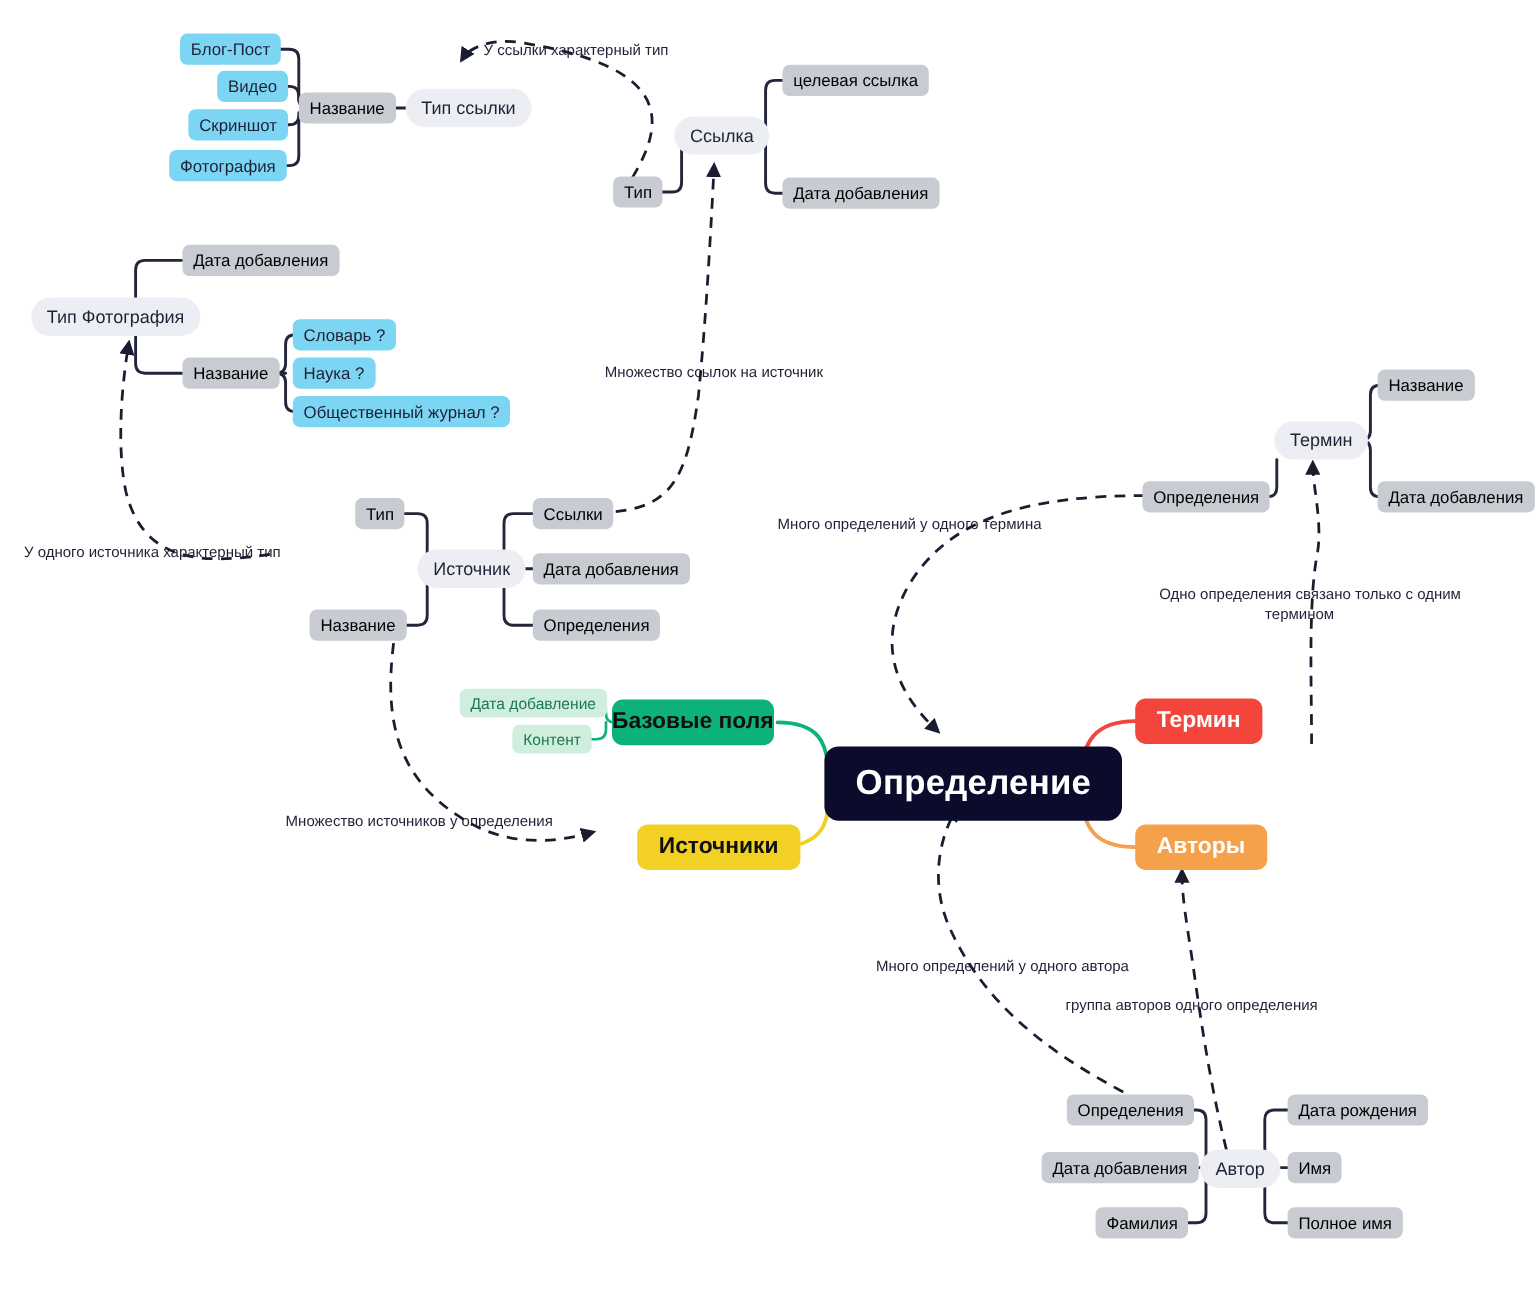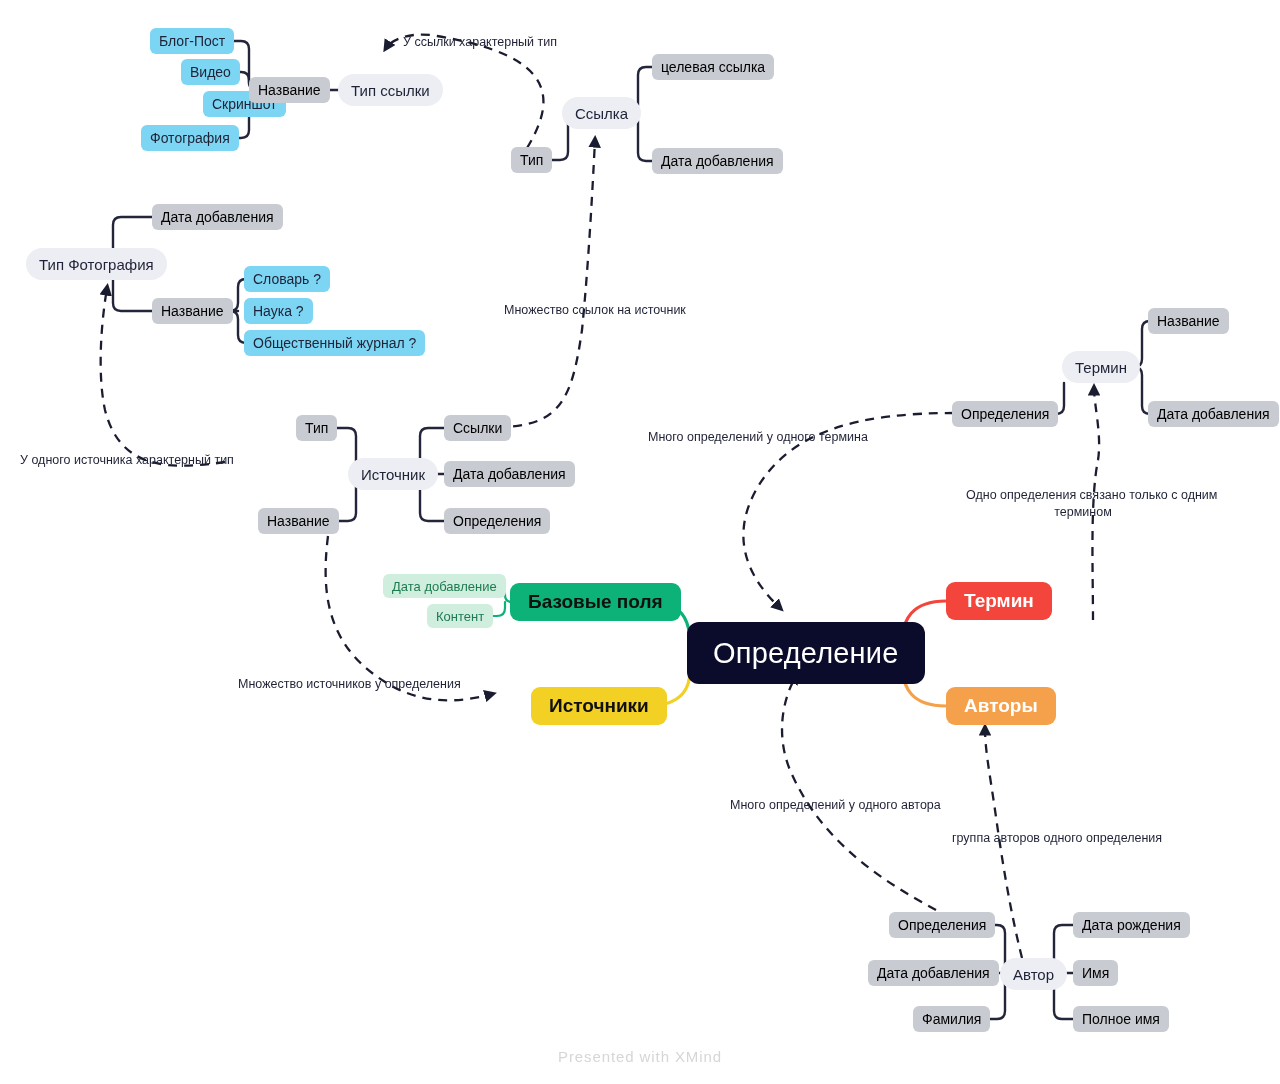--- a/index.html
+++ b/index.html
@@ -67,33 +67,33 @@
     color: #1f7a52;
     font-size: 13px;
     height: 24px;
     padding: 0 9px;
     border-radius: 6px;
   }
   .n-root {
     background: #0b0b2b;
     color: #ffffff;
     font-size: 29px;
-    font-weight: normal;
+    font-weight: bold;
     height: 62px;
     padding: 0 26px;
     border-radius: 12px;
     letter-spacing: 0.2px;
   }
   .n-green {
     background: #0cb277;
     color: #101010;
     font-size: 19px;
     font-weight: bold;
     height: 38px;
-    padding: 0 18px;
+    padding: 0 0;
     border-radius: 9px;
   }
   .n-yellow {
     background: #f2d024;
     color: #101010;
     font-size: 19px;
     font-weight: bold;
     height: 38px;
     padding: 0 18px;
     border-radius: 9px;
@@ -205,21 +205,21 @@
       <path d="M954,413 C860,413 790,430 756,490 C734,530 740,570 780,608"></path>
       <path d="M1093,620 C1093,570 1090,500 1098,460 C1102,435 1094,405 1094,388"></path>
       <path d="M328,536 C320,600 330,650 390,685 C430,708 470,700 492,694"></path>
       <path d="M936,910 C880,880 820,840 790,770 C776,736 782,700 796,676"></path>
       <path d="M1022,958 C1010,910 1002,860 995,810 C990,775 985,750 985,728"></path>
     </g>
   </svg>
 
   <div class="node n-blue" style="left:150px; top:28px;">Блог-Пост</div>
   <div class="node n-blue" style="left:181px; top:59px;">Видео</div>
-  <div class="node n-blue" style="left:157px; top:91px;margin-left:46px;">Скриншот</div>
+  <div class="node n-blue" style="left:157px; top:91px;">Скриншот</div>
   <div class="node n-blue" style="left:141px; top:125px;">Фотография</div>
   <div class="node n-gray" style="left:249px; top:77px;">Название</div>
   <div class="node n-light" style="left:338px; top:74px;">Тип ссылки</div>
 
   <div class="node n-gray" style="left:511px; top:147px;">Тип</div>
   <div class="node n-light" style="left:562px; top:97px;">Ссылка</div>
   <div class="node n-gray" style="left:652px; top:54px;">целевая ссылка</div>
   <div class="node n-gray" style="left:652px; top:148px;">Дата добавления</div>
 
   <div class="node n-light" style="left:26px; top:248px;">Тип Фотография</div>
@@ -259,16 +259,15 @@
   <div class="node n-orange" style="left:946px; top:687px;">Авторы</div>
 
   <div class="annot" style="left:403px; top:34px;">У ссылки характерный тип</div>
   <div class="annot" style="left:504px; top:302px;">Множество ссылок на источник</div>
   <div class="annot" style="left:20px; top:452px;">У одного источника характерный тип</div>
   <div class="annot" style="left:648px; top:429px;">Много определений у одного термина</div>
   <div class="annot center" style="left:966px; top:487px; width:234px;">Одно определения связано только с одним
 термином</div>
   <div class="annot" style="left:238px; top:676px;">Множество источников у определения</div>
   <div class="annot" style="left:730px; top:797px;">Много определений у одного автора</div>
-  <div class="annot" style="left:952px; top:830px;">группа авторов одного определения</div>
-
-  <div id="footer">Presented with XMind</div>
+  <div class="annot" style="left:888px; top:830px;">группа авторов одного определения</div>
+
 </div>
 
 </body></html>

